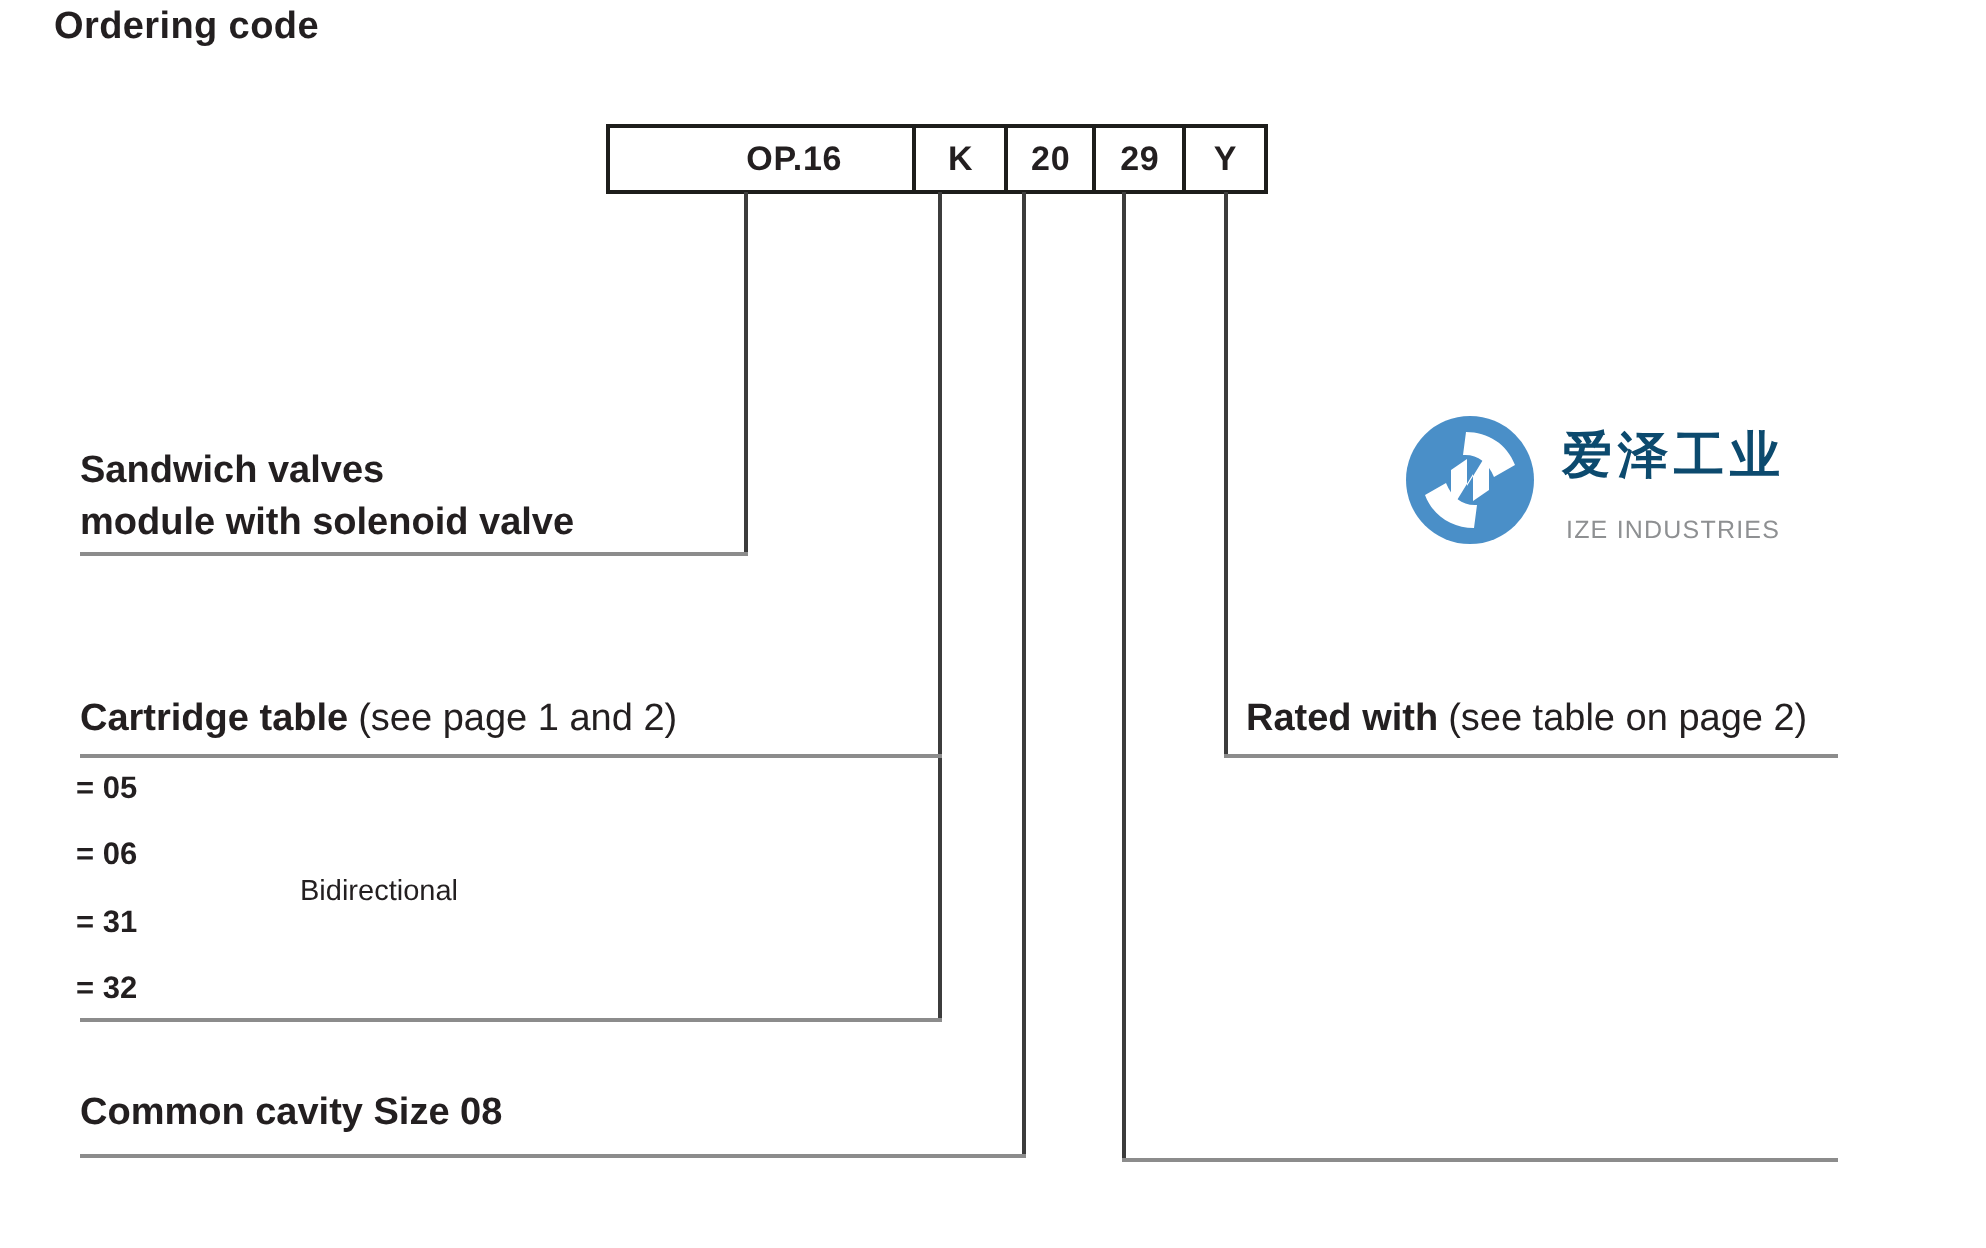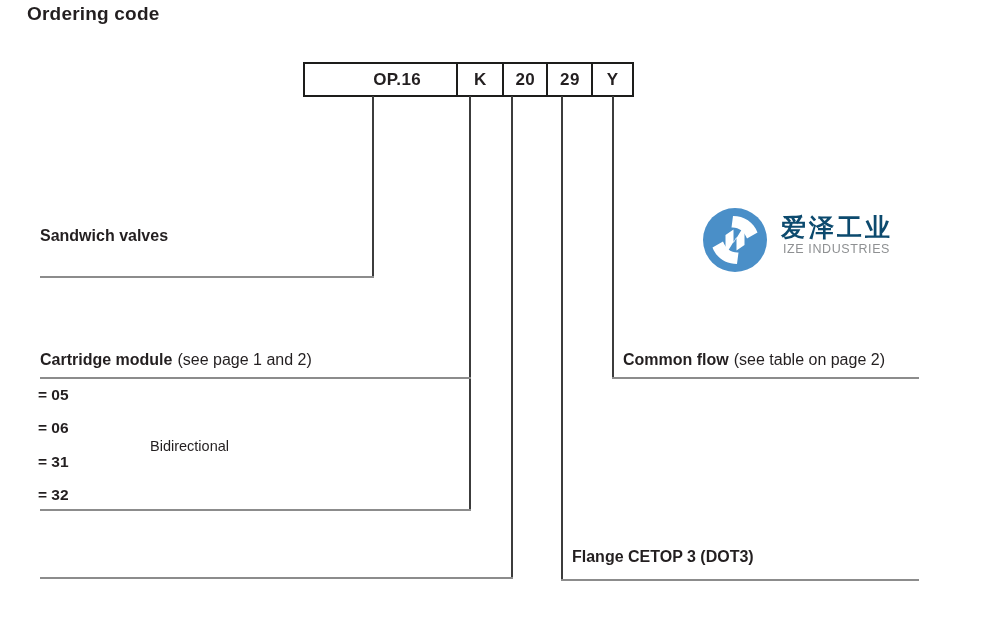--- a/index.html
+++ b/index.html
@@ -56,21 +56,21 @@
   }
   .hline {
     position: absolute;
     height: 2px;
     background: #8c8c8c;
   }
 
   
   .label {
     position: absolute;
-    font-size: 16px;
+    font-size: 19px;
     line-height: 26px;
     white-space: nowrap;
   }
   .label b { font-weight: bold; }
   .label .note { font-weight: normal; margin-left: 5px; }
   .bold { font-weight: bold; }
 
   .option {
     position: absolute;
     left: 38px;
@@ -89,21 +89,21 @@
     position: absolute;
     left: 781px; top: 211px;
     font-size: 25px;
     font-weight: bold;
     color: #0c4a6e;
     letter-spacing: 3px;
     white-space: nowrap;
   }
   .logo-en {
     position: absolute;
-    left: 783px; top: 242px;
+    left: 783px; top: 258px;
     font-size: 12.5px;
     color: #8e9092;
     letter-spacing: 0.6px;
     white-space: nowrap;
   }
 </style>
 </head>
 <body>
 
 <div class="canvas">
@@ -126,36 +126,37 @@
 
   <div class="hline" style="left:40px; top:276px; width:334px;"></div>
   <div class="hline" style="left:40px; top:377px; width:431px;"></div>
   <div class="hline" style="left:40px; top:509px; width:431px;"></div>
   <div class="hline" style="left:40px; top:577px; width:473px;"></div>
   <div class="hline" style="left:561px; top:579px; width:358px;"></div>
   <div class="hline" style="left:612px; top:377px; width:307px;"></div>
 
   <div class="label bold" style="left:40px; top:223px;">
     <div>Sandwich valves</div>
+    <div>module with solenoid valve</div>
   </div>
 
   <div class="label" style="left:40px; top:347px;">
-    <b>Cartridge module</b><span class="note">(see page 1 and 2)</span>
+    <b>Cartridge table</b><span class="note">(see page 1 and 2)</span>
   </div>
   <div class="option" style="top:386px;">= 05</div>
   <div class="option" style="top:419px;text-align:right;">= 06</div>
   <div class="option" style="top:453px;text-align:center;">= 31</div>
   <div class="option" style="top:486px;">= 32</div>
   <div class="label" style="left:150px; top:433px; font-size:14.5px;">Bidirectional</div>
 
+  <div class="label bold" style="left:40px; top:544px;">Common cavity Size 08</div>
 
-  <div class="label bold" style="left:572px; top:544px;">Flange CETOP 3 (DOT3)</div>
 
   <div class="label" style="left:623px; top:347px;">
-    <b>Common flow</b><span class="note">(see table on page 2)</span>
+    <b>Rated with</b><span class="note">(see table on page 2)</span>
   </div>
 
   <div class="logo-mark">
     <svg viewBox="0 0 64 64" width="64" height="64">
       <circle cx="32" cy="32" r="32" fill="#4a8fc8"></circle>
       <path fill="#ffffff" d="M30 8 C41 8 50.5 14 54.5 24.5 L44 30.5 C41 23 35.5 19 28.5 19.5 Z"></path>
       <path fill="#ffffff" d="M34 56 C23 56 13.5 50 9.5 39.5 L20 33.5 C23 41 28.5 45 35.5 44.5 Z"></path>
       <path fill="#ffffff" d="M22.5 47 L22.5 27 L30.5 21.5 L30.5 35 L41.5 17 L41.5 37 L33.5 42.5 L33.5 29 Z"></path>
     </svg>
   </div>

